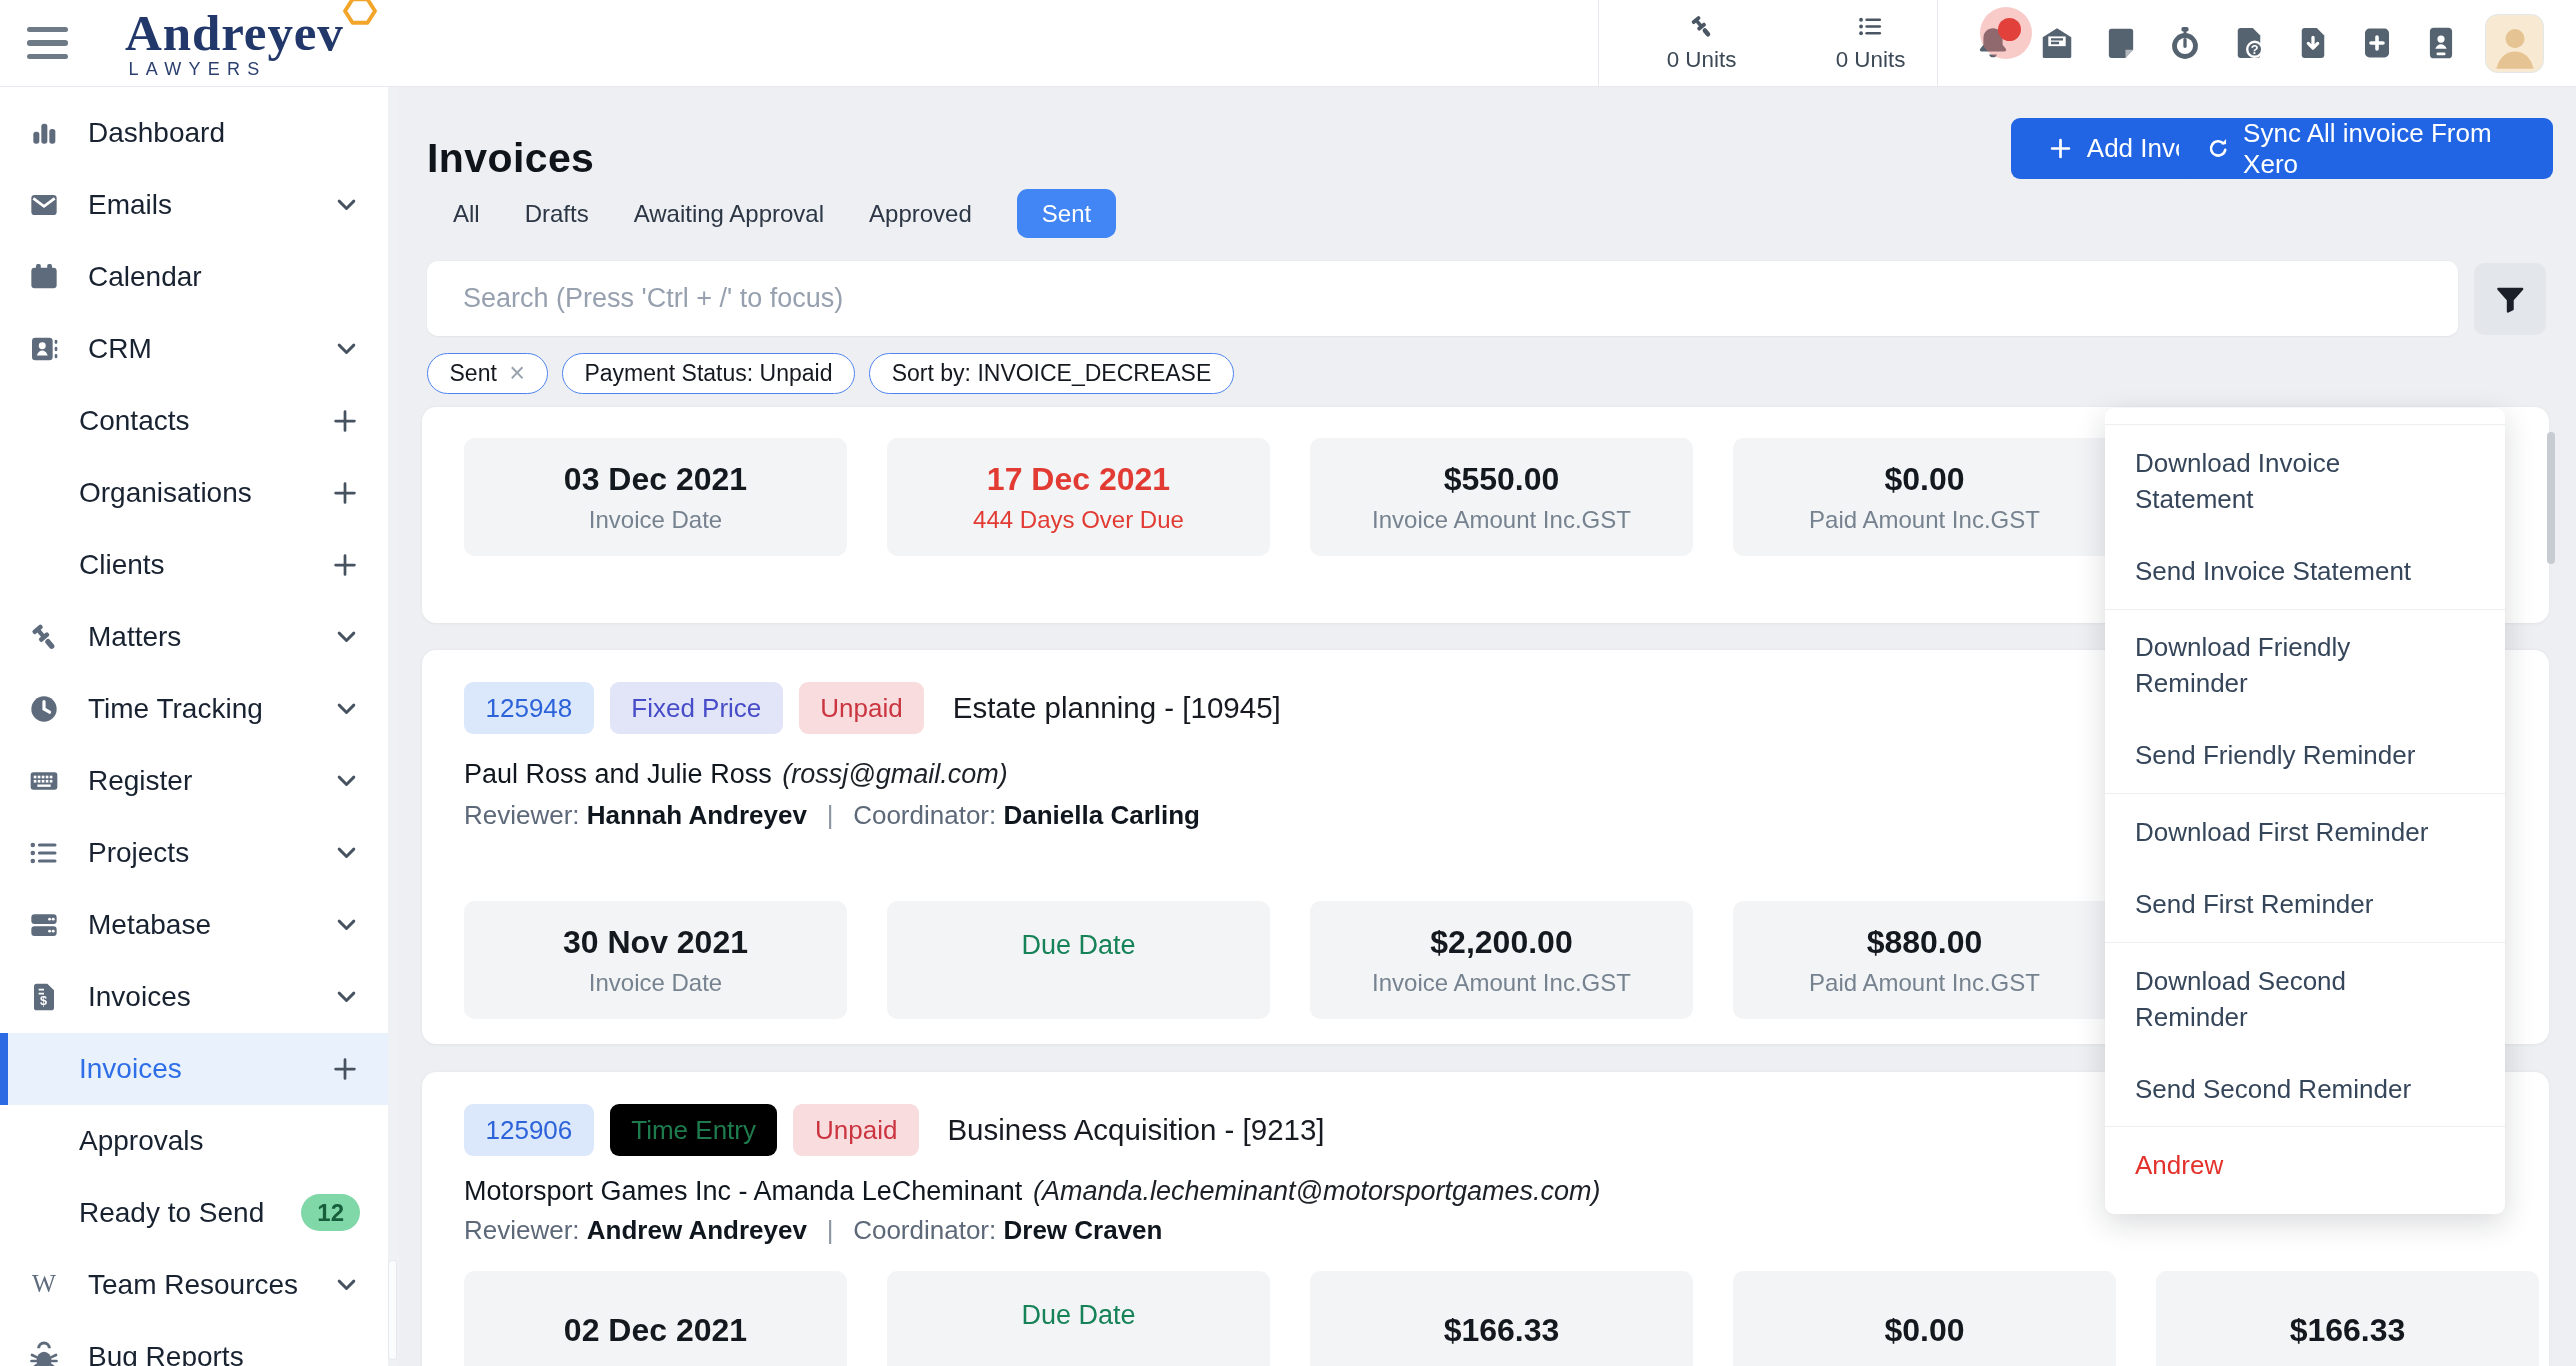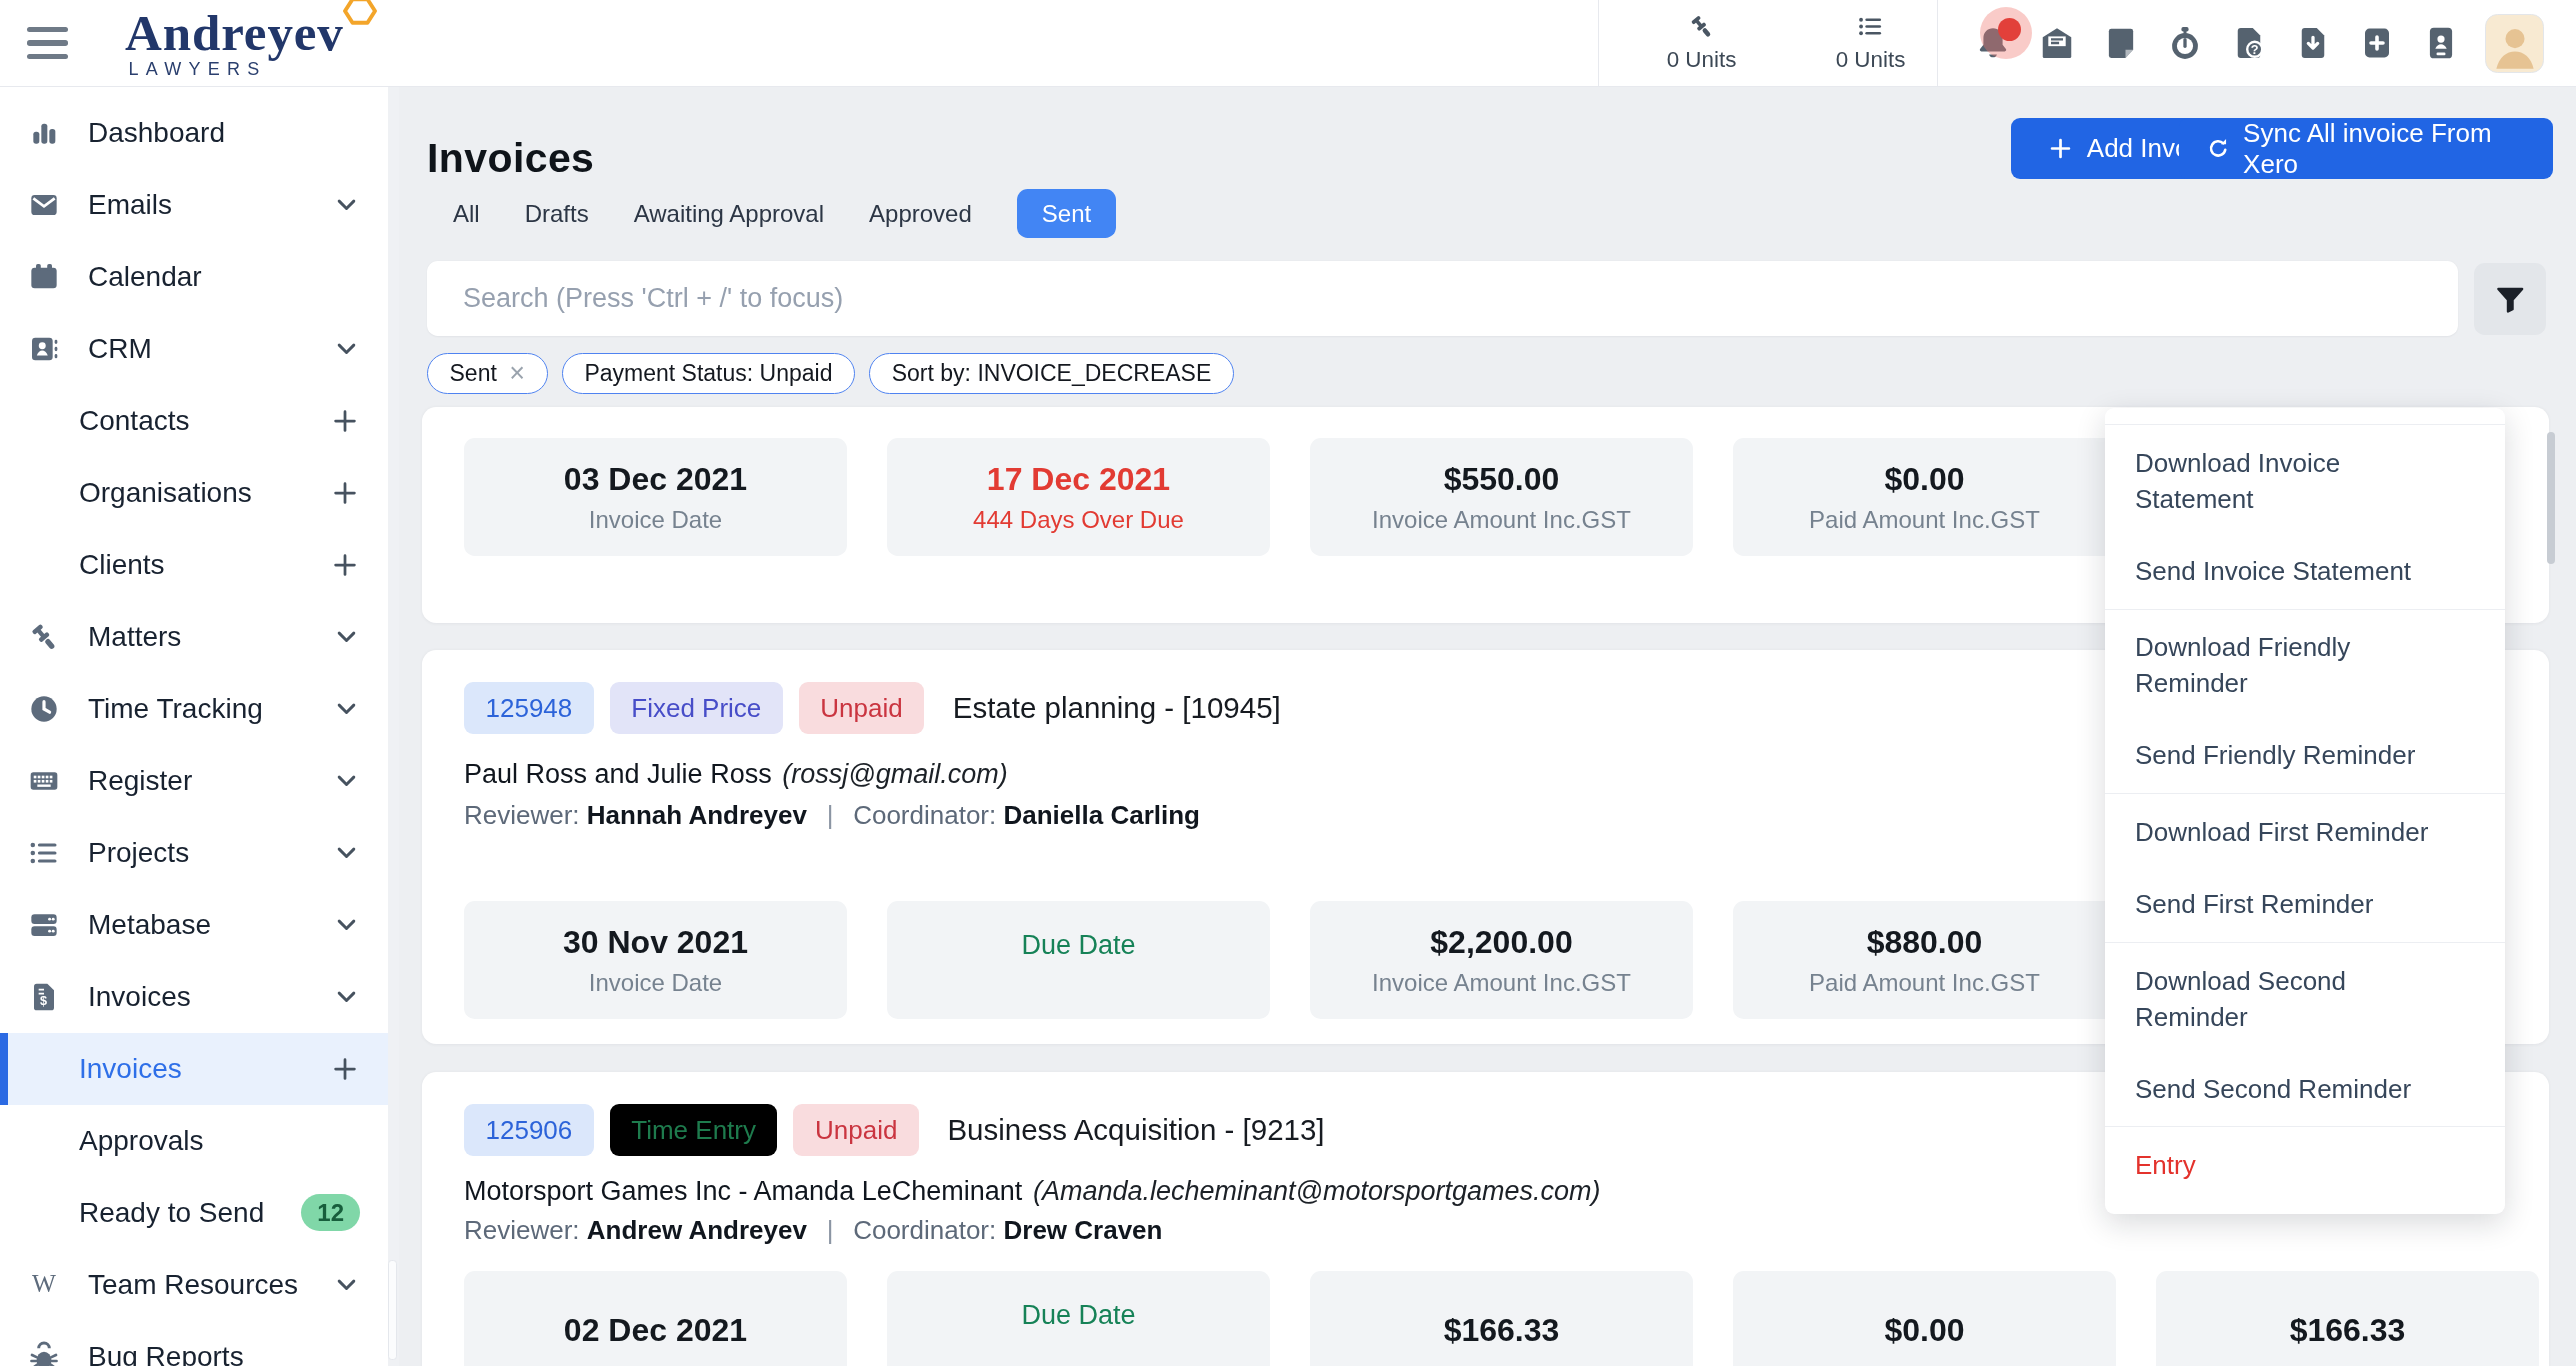--- a/index.html
+++ b/index.html
@@ -579,20 +579,20 @@
         </div>
         <div class="menu-section">
           <div class="menu-item">Download First Reminder</div>
           <div class="menu-item">Send First Reminder</div>
         </div>
         <div class="menu-section">
           <div class="menu-item">Download Second Reminder</div>
           <div class="menu-item">Send Second Reminder</div>
         </div>
         <div class="menu-section">
-          <div class="menu-item danger">Entry</div>
+          <div class="menu-item danger">Andrew</div>
         </div>
       </div>
 
     <div class="page-scroll-thumb"></div>
   </main>
 </div>
 
 
 </body></html>

